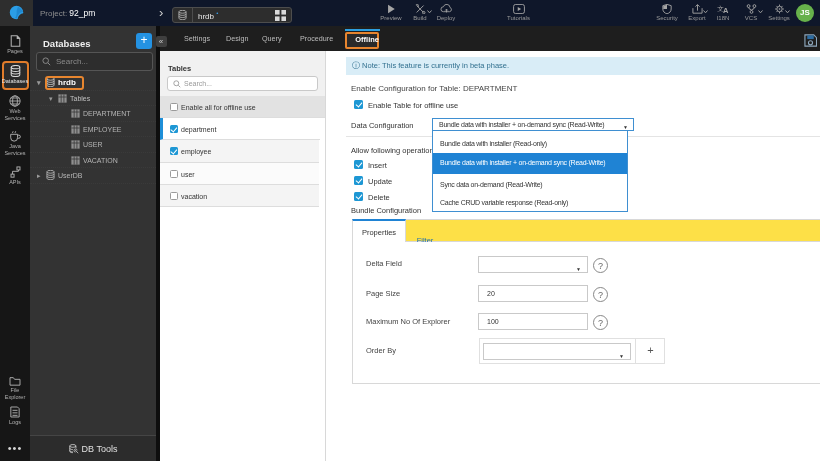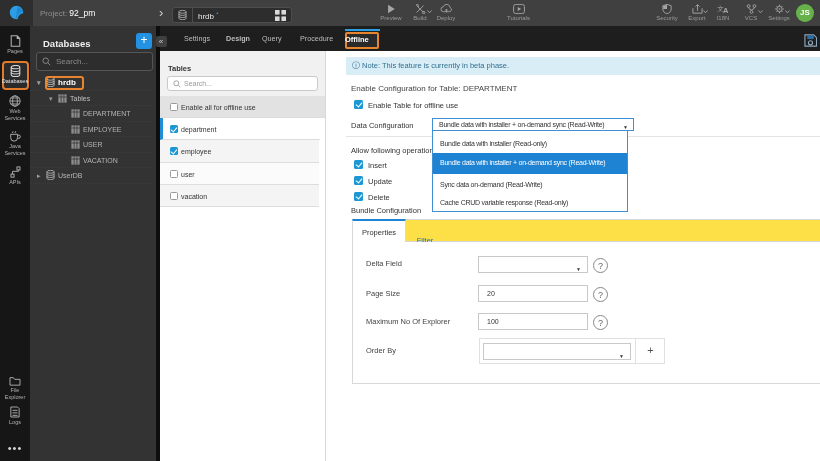--- a/index.html
+++ b/index.html
@@ -1,21 +1,21 @@
 <!DOCTYPE html>
 <html><head>
 <meta charset="utf-8">
 <style>
 * { margin:0; padding:0; box-sizing:border-box; }
 html,body { width:820px; height:461px; overflow:hidden; }
 body { font-family:"Liberation Sans", sans-serif; position:relative; background:#fff; }
 .abs { position:absolute; }
 
 
-#topbar { position:absolute; left:0; top:0; width:820px; height:26px; background:#404040; }
+#topbar { position:absolute; left:0; top:0; width:820px; height:26px; background:#0f172a; }
 #logocell { position:absolute; left:0; top:0; width:33px; height:26px; background:#2e2e2e; }
 #proj { position:absolute; left:40px; top:8px; font-size:8px; color:#8f8f8f; }
 #proj b { color:#fff; font-size:8.5px; font-weight:normal; }
 .tbico { position:absolute; text-align:center; color:#9a9a9a; font-size:6px; }
 .tbico svg { display:block; margin:0 auto 1px; }
 #hrdbtab { position:absolute; left:172px; top:7px; width:120px; height:16px; background:#2d2d2d; border:1px solid #4d4d4d; border-radius:3px; display:flex; align-items:center; }
 #hrdbtab .dbi { width:20px; border-right:1px solid #4d4d4d; height:100%; display:flex; align-items:center; justify-content:center; }
 #hrdbtab .nm { color:#e8e8e8; font-size:8px; padding-left:5px; flex:1; }
 #hrdbtab .nm sup { color:#3b9fe8; font-size:6px; }
 #avatar { position:absolute; left:796px; top:4px; width:18px; height:18px; border-radius:50%; background:#67b14b; color:#fff; font-size:8px; font-weight:bold; text-align:center; line-height:18px; }
@@ -40,21 +40,21 @@
 #hrdbbox { position:absolute; left:15px; top:0.5px; width:39px; height:14px; border:2px solid #e8862f; border-radius:3px; }
 #dbtools { position:absolute; left:0; top:409px; width:126px; height:26px; background:#2c2c2c; border-top:1px solid #454545; color:#e0e0e0; font-size:9px; text-align:center; line-height:26px; }
 #dbtools svg { vertical-align:-2px; margin-right:3px; }
 
 
 #maintabs { position:absolute; left:160px; top:26px; width:660px; height:25px; background:#1e1e1e; }
 #collbtn { position:absolute; left:-4.5px; top:9.5px; width:11px; height:11px; background:#3f3f3f; border-radius:2px; color:#cfcfcf; font-size:8px; text-align:center; line-height:11px; }
 .mtab { position:absolute; top:0; height:25px; line-height:25px; color:#bdbdbd; font-size:7.2px; }
 #offblue { position:absolute; left:185px; top:3px; width:35px; height:2px; background:#2d9fe0; }
 #offbox { position:absolute; left:185px; top:6px; width:34px; height:17px; border:2px solid #e8862f; border-radius:2px; background:#2a2a2a; }
-#offtab { position:absolute; left:185px; top:7px; width:34px; height:15px; color:#fff; font-weight:bold; font-size:7.5px; text-align:left; line-height:14px; }
+#offtab { position:absolute; left:185px; top:7px; width:34px; height:15px; color:#fff; font-weight:bold; font-size:7.5px; text-align:right; line-height:14px; }
 #saveico { position:absolute; left:644px; top:7px; }
 
 
 #tablespanel { position:absolute; left:160px; top:51px; width:166px; height:410px; background:#fff; border-right:1px solid #d8d8d8; }
 #tp-top { position:absolute; left:0; top:0; width:165px; height:45px; background:#f1f1f1; }
 #tp-title { position:absolute; left:8px; top:13px; font-size:7.5px; font-weight:bold; color:#333; }
 #tp-search { position:absolute; left:7px; top:25px; width:151px; height:15px; background:#fff; border:1px solid #c9c9c9; border-radius:3px; color:#999; font-size:7px; line-height:13px; padding-left:16px; }
 .tprow { position:absolute; left:0; width:159px; height:22.3px; border-bottom:1px solid #ddd; font-size:7px; color:#333; }
 .tprow .lbl { position:absolute; left:21px; top:8px; }
 .cb { position:absolute; width:8px; height:8px; border-radius:1.5px; }
@@ -341,26 +341,34 @@
     <div class="trow" style="padding-left:7px;">
       <span class="car">▸</span><svg width="9" height="10" viewBox="0 0 12 14">
           <g fill="none" stroke="#b5b5b5" stroke-width="1.2">
             <ellipse cx="6" cy="2.5" rx="5" ry="2"></ellipse>
             <path d="M1 2.5v9c0 1.1 2.2 2 5 2s5-.9 5-2v-9"></path>
             <path d="M1 5.5c0 1.1 2.2 2 5 2s5-.9 5-2M1 8.5c0 1.1 2.2 2 5 2s5-.9 5-2"></path>
           </g>
         </svg>UserDB
     </div>
   </div>
+  <div id="dbtools"><svg width="10" height="10" viewBox="0 0 13 13">
+        <g fill="none" stroke="#d0d0d0" stroke-width="1.1">
+          <ellipse cx="5" cy="2.5" rx="4" ry="1.8"></ellipse>
+          <path d="M1 2.5 v7 c0 1 1.8 1.8 4 1.8 M9 2.5 v3"></path>
+          <path d="M1 5.5 c0 1 1.8 1.8 4 1.8 M1 8.5 c0 1 1.8 1.8 4 1.8"></path>
+          <path d="M8 8 l4 4 M10.5 8.5 a2 2 0 1 0-2 2" stroke-width="1"></path>
+        </g>
+      </svg>DB Tools</div>
 </div>
 
 <div id="maintabs">
   <div id="collbtn">«</div>
   <div class="mtab" style="left:24px;">Settings</div>
-  <div class="mtab" style="left:66px;font-weight:bold;">Design</div>
+  <div class="mtab" style="left:66px;">Design</div>
   <div class="mtab" style="left:102px;">Query</div>
   <div class="mtab" style="left:140px;text-align:center;">Procedure</div>
   <div id="offblue"></div>
   <div id="offbox"></div>
   <div id="offtab">Offline</div>
   <div id="saveico">
     <svg width="13" height="13" viewBox="0 0 14 14">
         <g fill="none" stroke="#8ea8bd" stroke-width="1.2">
           <path d="M1 1 h9.5 L13.5 4 V13 H1 Z"></path>
           <rect x="3.5" y="1.5" width="7" height="4" fill="#2d6da3" stroke="none"></rect>

